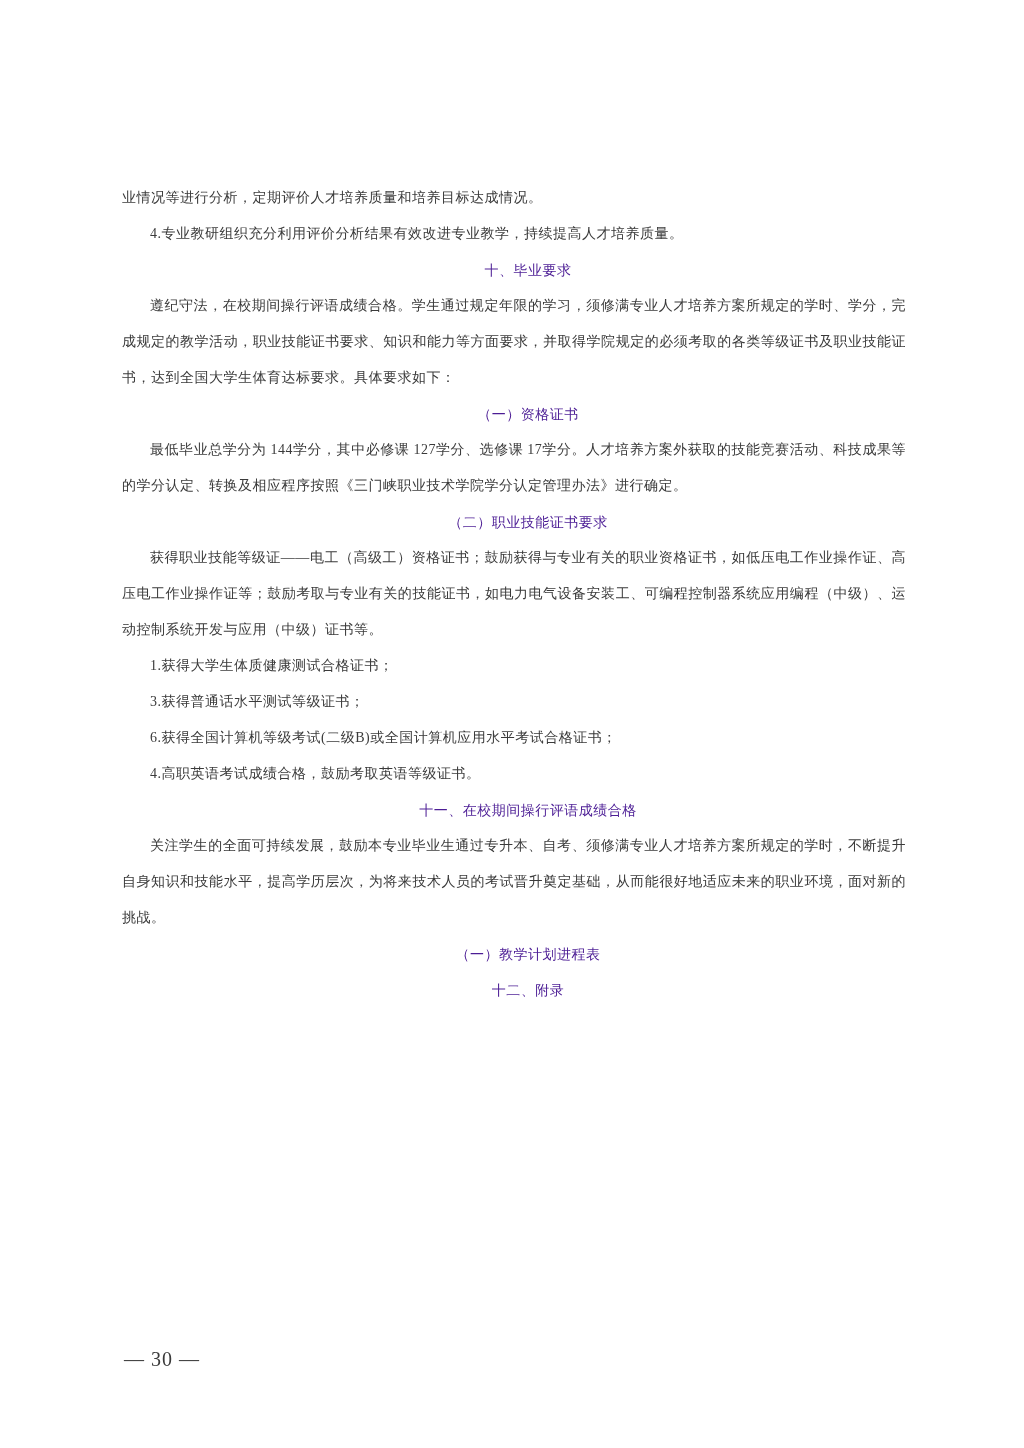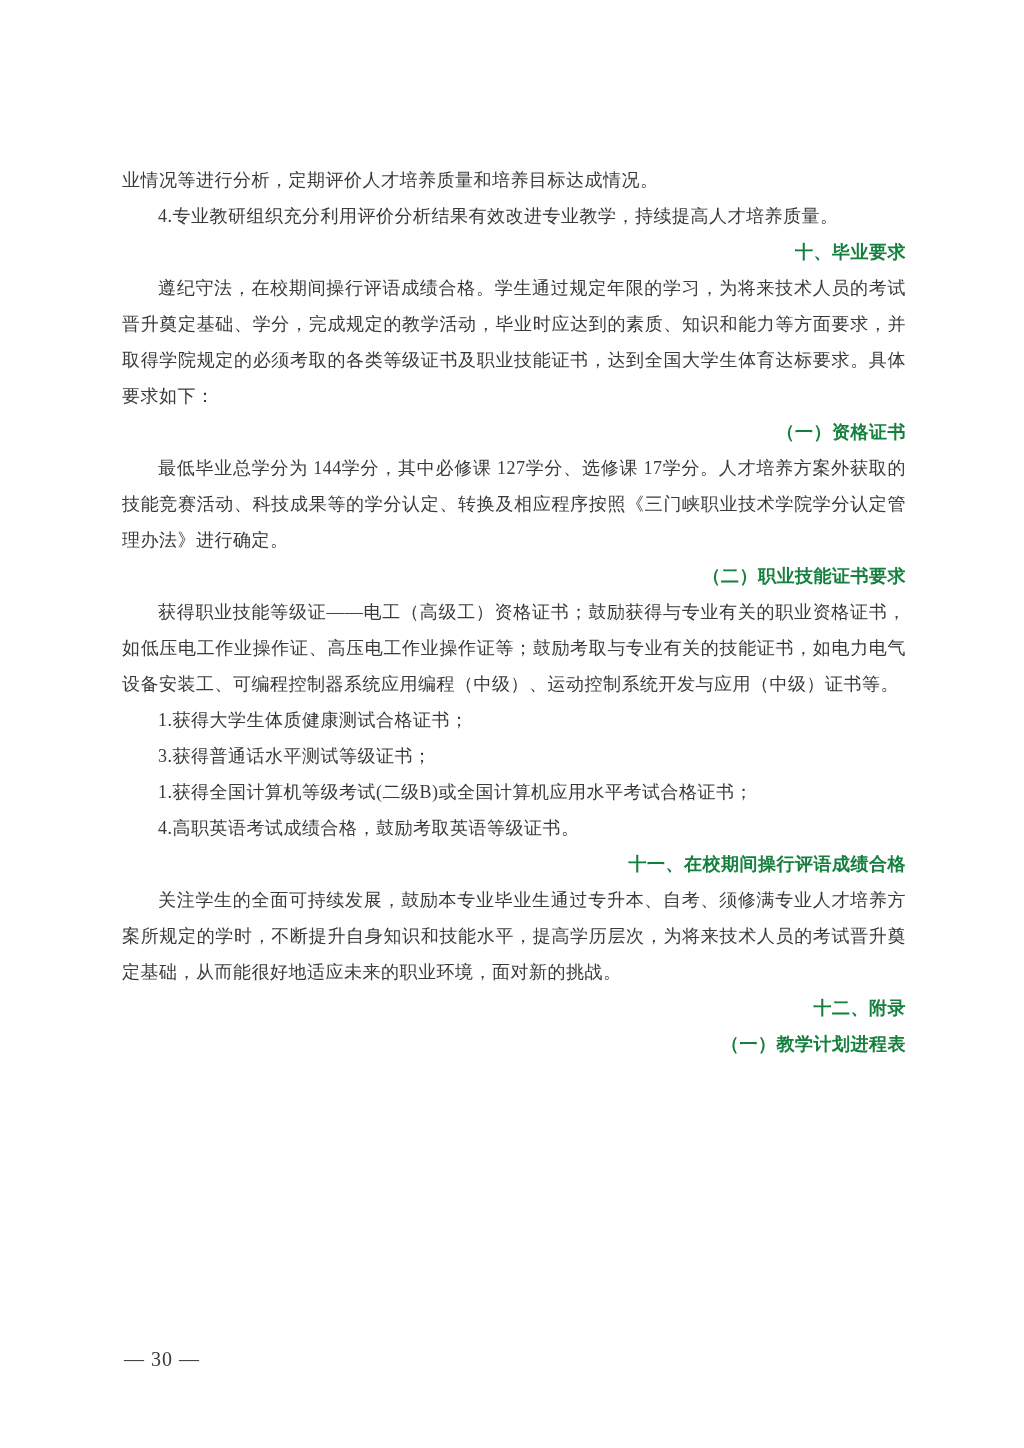--- a/index.html
+++ b/index.html
@@ -11,68 +11,68 @@
     position: relative;
     width: 1024px;
     height: 1448px;
     background: #ffffff;
     overflow: hidden;
     font-family: "Liberation Serif", "DejaVu Serif", serif;
     color: #3a3a3a;
   }
   .content {
     position: absolute;
-    top: 162px;
+    top: 180px;
     left: 122px;
     width: 784px;
-    font-size: 18px;
+    font-size: 14px;
     line-height: 36px;
     text-align: justify;
     letter-spacing: 0.5px;
   }
   .content p {
     margin: 0;
     padding: 0;
   }
   .indent {
     text-indent: 2em;
   }
   .heading {
     font-family: "Liberation Sans", "DejaVu Sans", sans-serif;
-    font-weight: bold;
+    font-weight: normal;
     text-indent: 2em;
-    text-align: right;
-    color: #15803d;
+    text-align: center;
+    color: #4c1d95;
   }
   .footer {
     position: absolute;
     left: 124px;
     top: 1348px;
     font-size: 20px;
     letter-spacing: 1px;
     color: #3a3a3a;
     font-family: "Liberation Serif", "DejaVu Serif", serif;
   }
 </style>
 </head>
 <body>
 
 <div class="page">
   <div class="content">
     <p>业情况等进行分析，定期评价人才培养质量和培养目标达成情况。</p>
     <p class="indent">4.专业教研组织充分利用评价分析结果有效改进专业教学，持续提高人才培养质量。</p>
     <p class="heading">十、毕业要求</p>
-    <p class="indent">遵纪守法，在校期间操行评语成绩合格。学生通过规定年限的学习，为将来技术人员的考试晋升奠定基础、学分，完成规定的教学活动，毕业时应达到的素质、知识和能力等方面要求，并取得学院规定的必须考取的各类等级证书及职业技能证书，达到全国大学生体育达标要求。具体要求如下：</p>
+    <p class="indent">遵纪守法，在校期间操行评语成绩合格。学生通过规定年限的学习，须修满专业人才培养方案所规定的学时、学分，完成规定的教学活动，职业技能证书要求、知识和能力等方面要求，并取得学院规定的必须考取的各类等级证书及职业技能证书，达到全国大学生体育达标要求。具体要求如下：</p>
     <p class="heading">（一）资格证书</p>
     <p class="indent">最低毕业总学分为 144学分，其中必修课 127学分、选修课 17学分。人才培养方案外获取的技能竞赛活动、科技成果等的学分认定、转换及相应程序按照《三门峡职业技术学院学分认定管理办法》进行确定。</p>
     <p class="heading">（二）职业技能证书要求</p>
     <p class="indent">获得职业技能等级证——电工（高级工）资格证书；鼓励获得与专业有关的职业资格证书，如低压电工作业操作证、高压电工作业操作证等；鼓励考取与专业有关的技能证书，如电力电气设备安装工、可编程控制器系统应用编程（中级）、运动控制系统开发与应用（中级）证书等。</p>
     <p class="indent">1.获得大学生体质健康测试合格证书；</p>
     <p class="indent">3.获得普通话水平测试等级证书；</p>
-    <p class="indent">1.获得全国计算机等级考试(二级B)或全国计算机应用水平考试合格证书；</p>
+    <p class="indent">6.获得全国计算机等级考试(二级B)或全国计算机应用水平考试合格证书；</p>
     <p class="indent">4.高职英语考试成绩合格，鼓励考取英语等级证书。</p>
     <p class="heading">十一、在校期间操行评语成绩合格</p>
     <p class="indent">关注学生的全面可持续发展，鼓励本专业毕业生通过专升本、自考、须修满专业人才培养方案所规定的学时，不断提升自身知识和技能水平，提高学历层次，为将来技术人员的考试晋升奠定基础，从而能很好地适应未来的职业环境，面对新的挑战。</p>
+    <p class="heading">（一）教学计划进程表</p>
     <p class="heading">十二、附录</p>
-    <p class="heading">（一）教学计划进程表</p>
   </div>
   <div class="footer">— 30 —</div>
 </div>
 
 </body></html>

